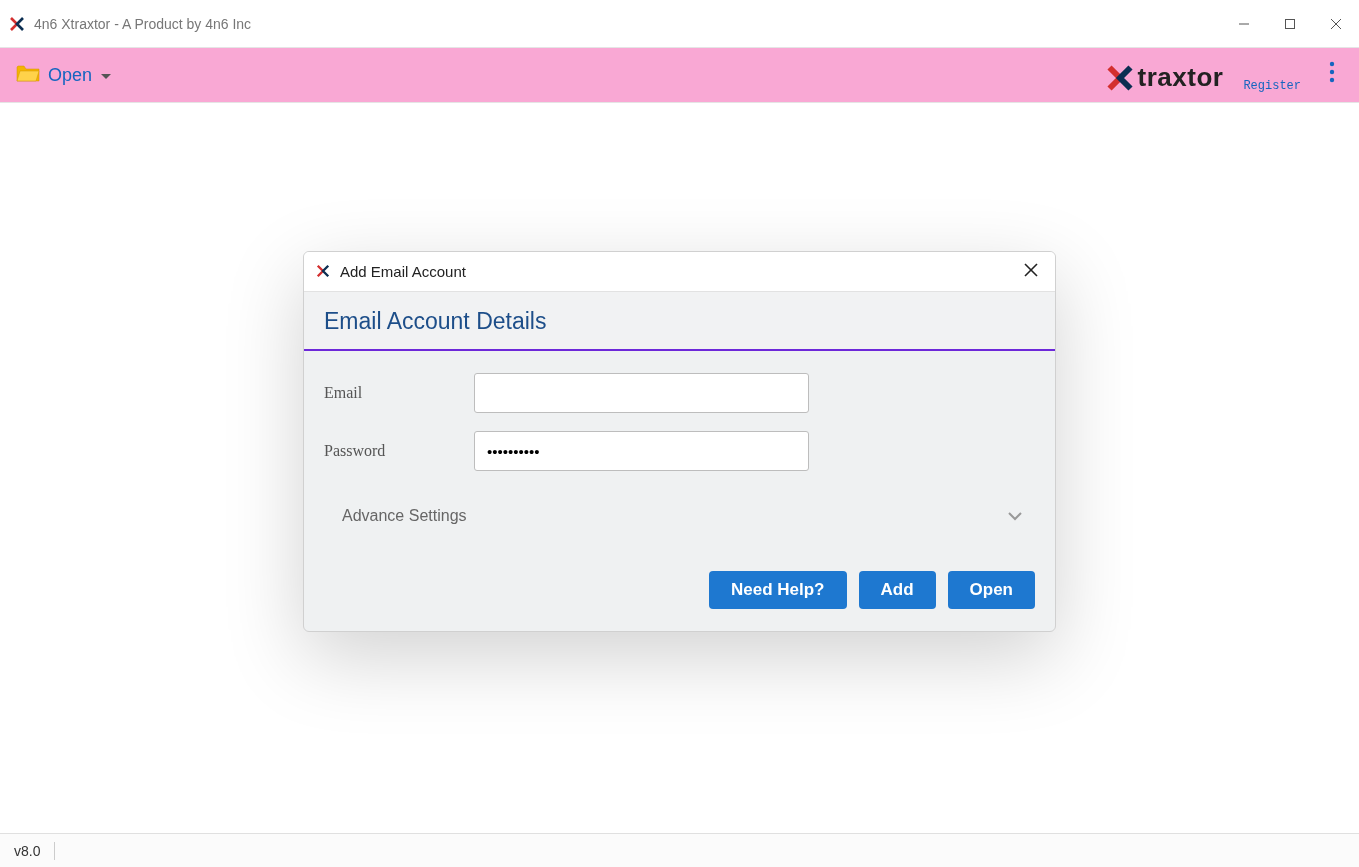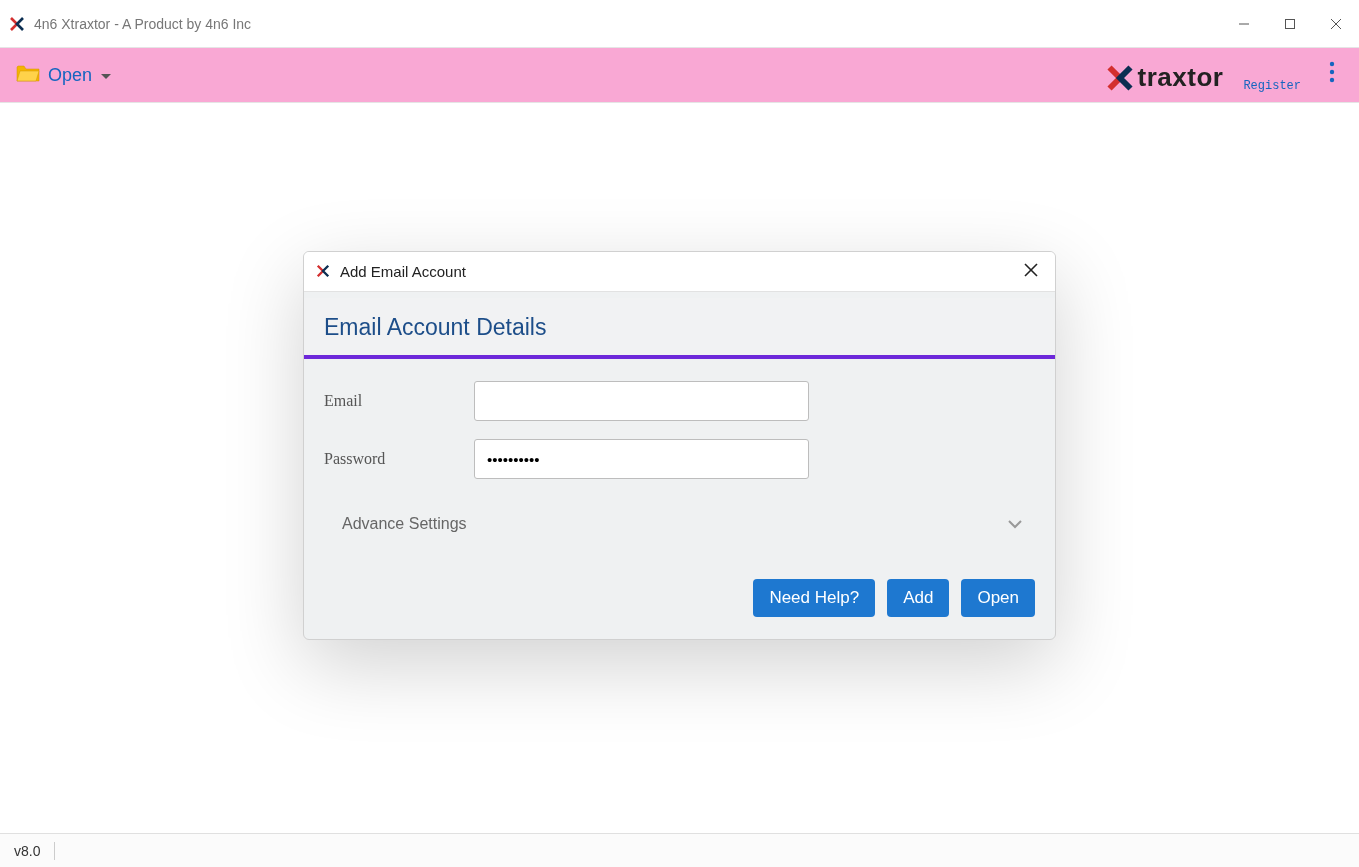--- a/index.html
+++ b/index.html
@@ -118,23 +118,22 @@
     margin-left:auto;
     cursor:pointer;
     color:#222;
     padding:4px;
   }
   .dialog-header {
     padding:16px 20px 14px 20px;
     color:#1d4e89;
     font-size:23px;
     font-weight:400;
-    border-bottom:4px solid #6d28d9;
+    border-bottom:2px solid #6d28d9;
     background:#f1f2f3;
-    margin-top:6px;
   }
   .dialog-body {
     padding:22px 20px 12px 20px;
   }
   .form-row {
     display:flex;
     align-items:center;
     margin-bottom:18px;
   }
   .form-label {
@@ -169,23 +168,24 @@
     display:flex;
     justify-content:flex-end;
     gap:12px;
     padding:26px 20px 22px 20px;
   }
   .btn {
     background:#1e78d0;
     color:#fff;
     border:none;
     border-radius:4px;
-    padding:9px 16px;
+    padding:9px 22px;
     font-size:17px;
     cursor:pointer;
+    font-weight:bold;
   }
   
   .statusbar {
     height:34px;
     border-top:1px solid #e0e0e0;
     background:#fbfbfb;
     display:flex;
     align-items:center;
     padding:0 14px;
     font-size:14px;

